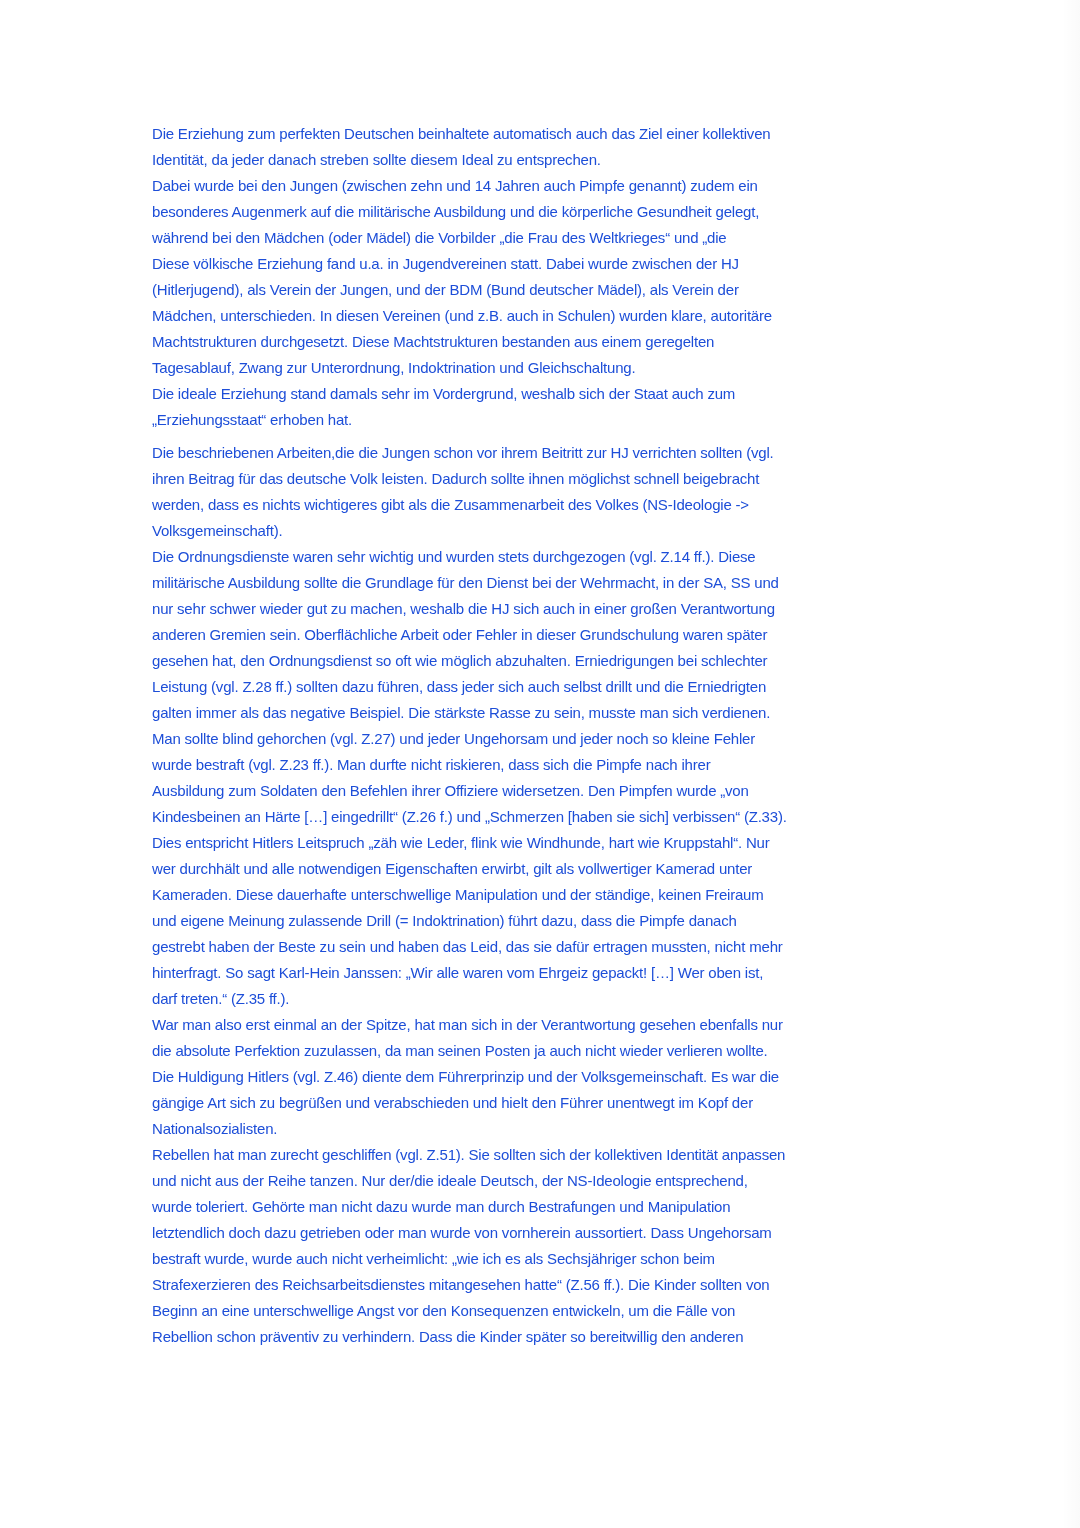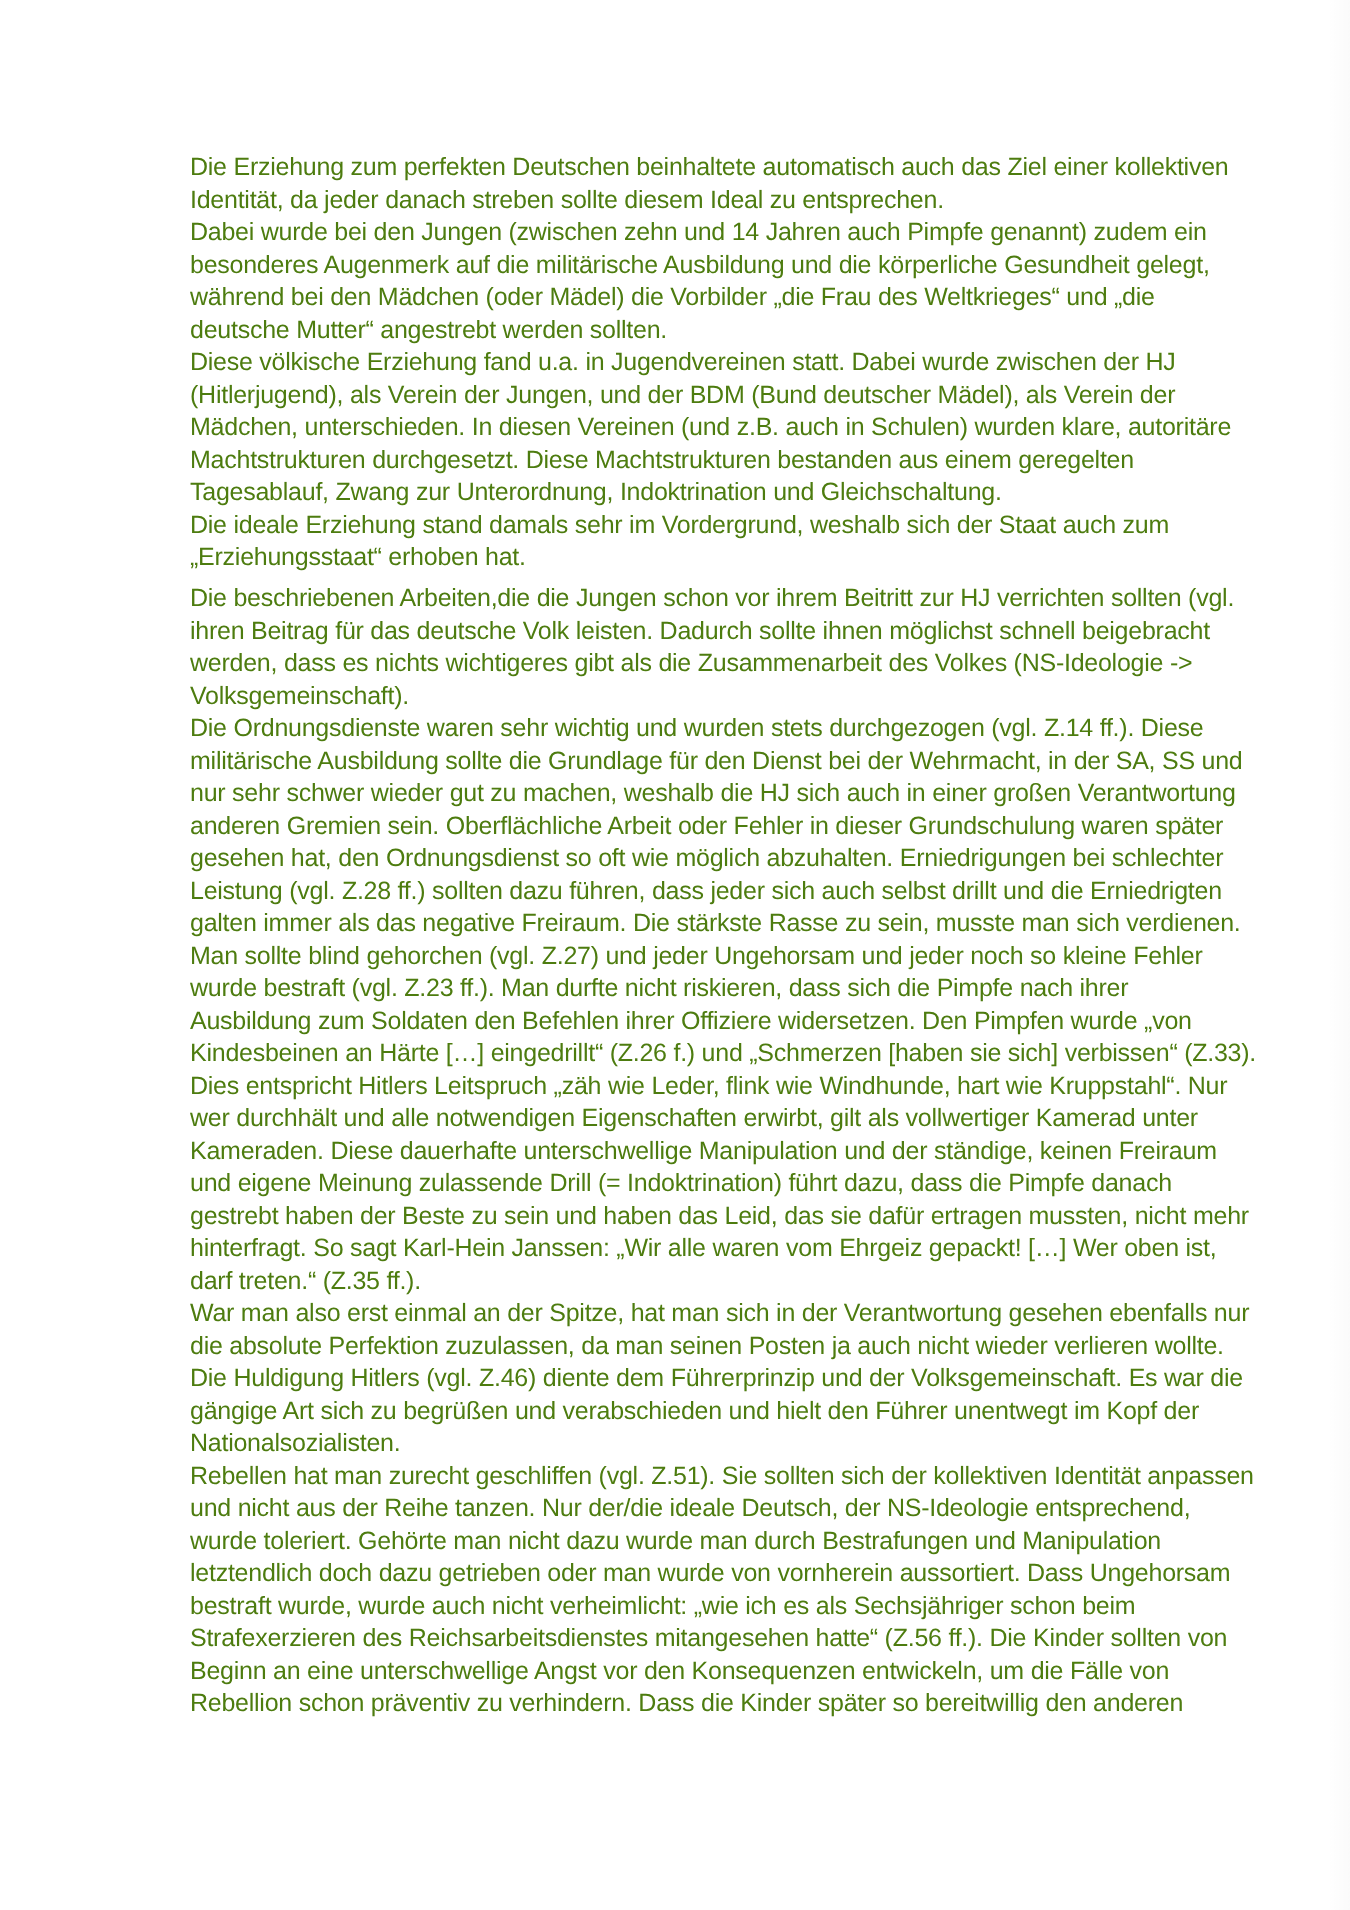--- a/index.html
+++ b/index.html
@@ -13,22 +13,22 @@
     height: 1528px;
     background: #ffffff;
     overflow: hidden;
     font-family: "Liberation Sans", sans-serif;
   }
   .textblock {
     position: absolute;
     left: 152px;
     top: 121px;
     width: 815px;
-    color: #4d7c0f;
-    font-size: 20px;
+    color: #1d4ed8;
+    font-size: 15px;
     line-height: 26px;
     letter-spacing: -0.2px;
     font-weight: 400;
   }
   .paragraph { margin: 0; }
   .paragraph + .paragraph { margin-top: 7px; }
   .line {
     white-space: pre;
     height: 26px;
   }
@@ -47,41 +47,40 @@
 <body>
 
 <div class="page">
   <div class="textblock">
     <div class="paragraph">
         <div class="line">Die Erziehung zum perfekten Deutschen beinhaltete automatisch auch das Ziel einer kollektiven</div>
         <div class="line">Identität, da jeder danach streben sollte diesem Ideal zu entsprechen.</div>
         <div class="line">Dabei wurde bei den Jungen (zwischen zehn und 14 Jahren auch Pimpfe genannt) zudem ein</div>
         <div class="line">besonderes Augenmerk auf die militärische Ausbildung und die körperliche Gesundheit gelegt,</div>
         <div class="line">während bei den Mädchen (oder Mädel) die Vorbilder „die Frau des Weltkrieges“ und „die</div>
-        <div class="line">deutsche Mutter“ angestrebt werden sollten.</div>
         <div class="line">Diese völkische Erziehung fand u.a. in Jugendvereinen statt. Dabei wurde zwischen der HJ</div>
         <div class="line">(Hitlerjugend), als Verein der Jungen, und der BDM (Bund deutscher Mädel), als Verein der</div>
         <div class="line">Mädchen, unterschieden. In diesen Vereinen (und z.B. auch in Schulen) wurden klare, autoritäre</div>
         <div class="line">Machtstrukturen durchgesetzt. Diese Machtstrukturen bestanden aus einem geregelten</div>
         <div class="line">Tagesablauf, Zwang zur Unterordnung, Indoktrination und Gleichschaltung.</div>
         <div class="line">Die ideale Erziehung stand damals sehr im Vordergrund, weshalb sich der Staat auch zum</div>
         <div class="line">„Erziehungsstaat“ erhoben hat.</div>
       </div>
     <div class="paragraph">
         <div class="line">Die beschriebenen Arbeiten,die die Jungen schon vor ihrem Beitritt zur HJ verrichten sollten (vgl.</div>
         <div class="line">ihren Beitrag für das deutsche Volk leisten. Dadurch sollte ihnen möglichst schnell beigebracht</div>
         <div class="line">werden, dass es nichts wichtigeres gibt als die Zusammenarbeit des Volkes (NS-Ideologie -&gt;</div>
         <div class="line">Volksgemeinschaft).</div>
         <div class="line">Die Ordnungsdienste waren sehr wichtig und wurden stets durchgezogen (vgl. Z.14 ff.). Diese</div>
         <div class="line">militärische Ausbildung sollte die Grundlage für den Dienst bei der Wehrmacht, in der SA, SS und</div>
         <div class="line">nur sehr schwer wieder gut zu machen, weshalb die HJ sich auch in einer großen Verantwortung</div>
         <div class="line">anderen Gremien sein. Oberflächliche Arbeit oder Fehler in dieser Grundschulung waren später</div>
         <div class="line">gesehen hat, den Ordnungsdienst so oft wie möglich abzuhalten. Erniedrigungen bei schlechter</div>
         <div class="line">Leistung (vgl. Z.28 ff.) sollten dazu führen, dass jeder sich auch selbst drillt und die Erniedrigten</div>
-        <div class="line">galten immer als das negative Freiraum. Die stärkste Rasse zu sein, musste man sich verdienen.</div>
+        <div class="line">galten immer als das negative Beispiel. Die stärkste Rasse zu sein, musste man sich verdienen.</div>
         <div class="line">Man sollte blind gehorchen (vgl. Z.27) und jeder Ungehorsam und jeder noch so kleine Fehler</div>
         <div class="line">wurde bestraft (vgl. Z.23 ff.). Man durfte nicht riskieren, dass sich die Pimpfe nach ihrer</div>
         <div class="line">Ausbildung zum Soldaten den Befehlen ihrer Offiziere widersetzen. Den Pimpfen wurde „von</div>
         <div class="line">Kindesbeinen an Härte […] eingedrillt“ (Z.26 f.) und „Schmerzen [haben sie sich] verbissen“ (Z.33).</div>
         <div class="line">Dies entspricht Hitlers Leitspruch „zäh wie Leder, flink wie Windhunde, hart wie Kruppstahl“. Nur</div>
         <div class="line">wer durchhält und alle notwendigen Eigenschaften erwirbt, gilt als vollwertiger Kamerad unter</div>
         <div class="line">Kameraden. Diese dauerhafte unterschwellige Manipulation und der ständige, keinen Freiraum</div>
         <div class="line">und eigene Meinung zulassende Drill (= Indoktrination) führt dazu, dass die Pimpfe danach</div>
         <div class="line">gestrebt haben der Beste zu sein und haben das Leid, das sie dafür ertragen mussten, nicht mehr</div>
         <div class="line">hinterfragt. So sagt Karl-Hein Janssen: „Wir alle waren vom Ehrgeiz gepackt! […] Wer oben ist,</div>

